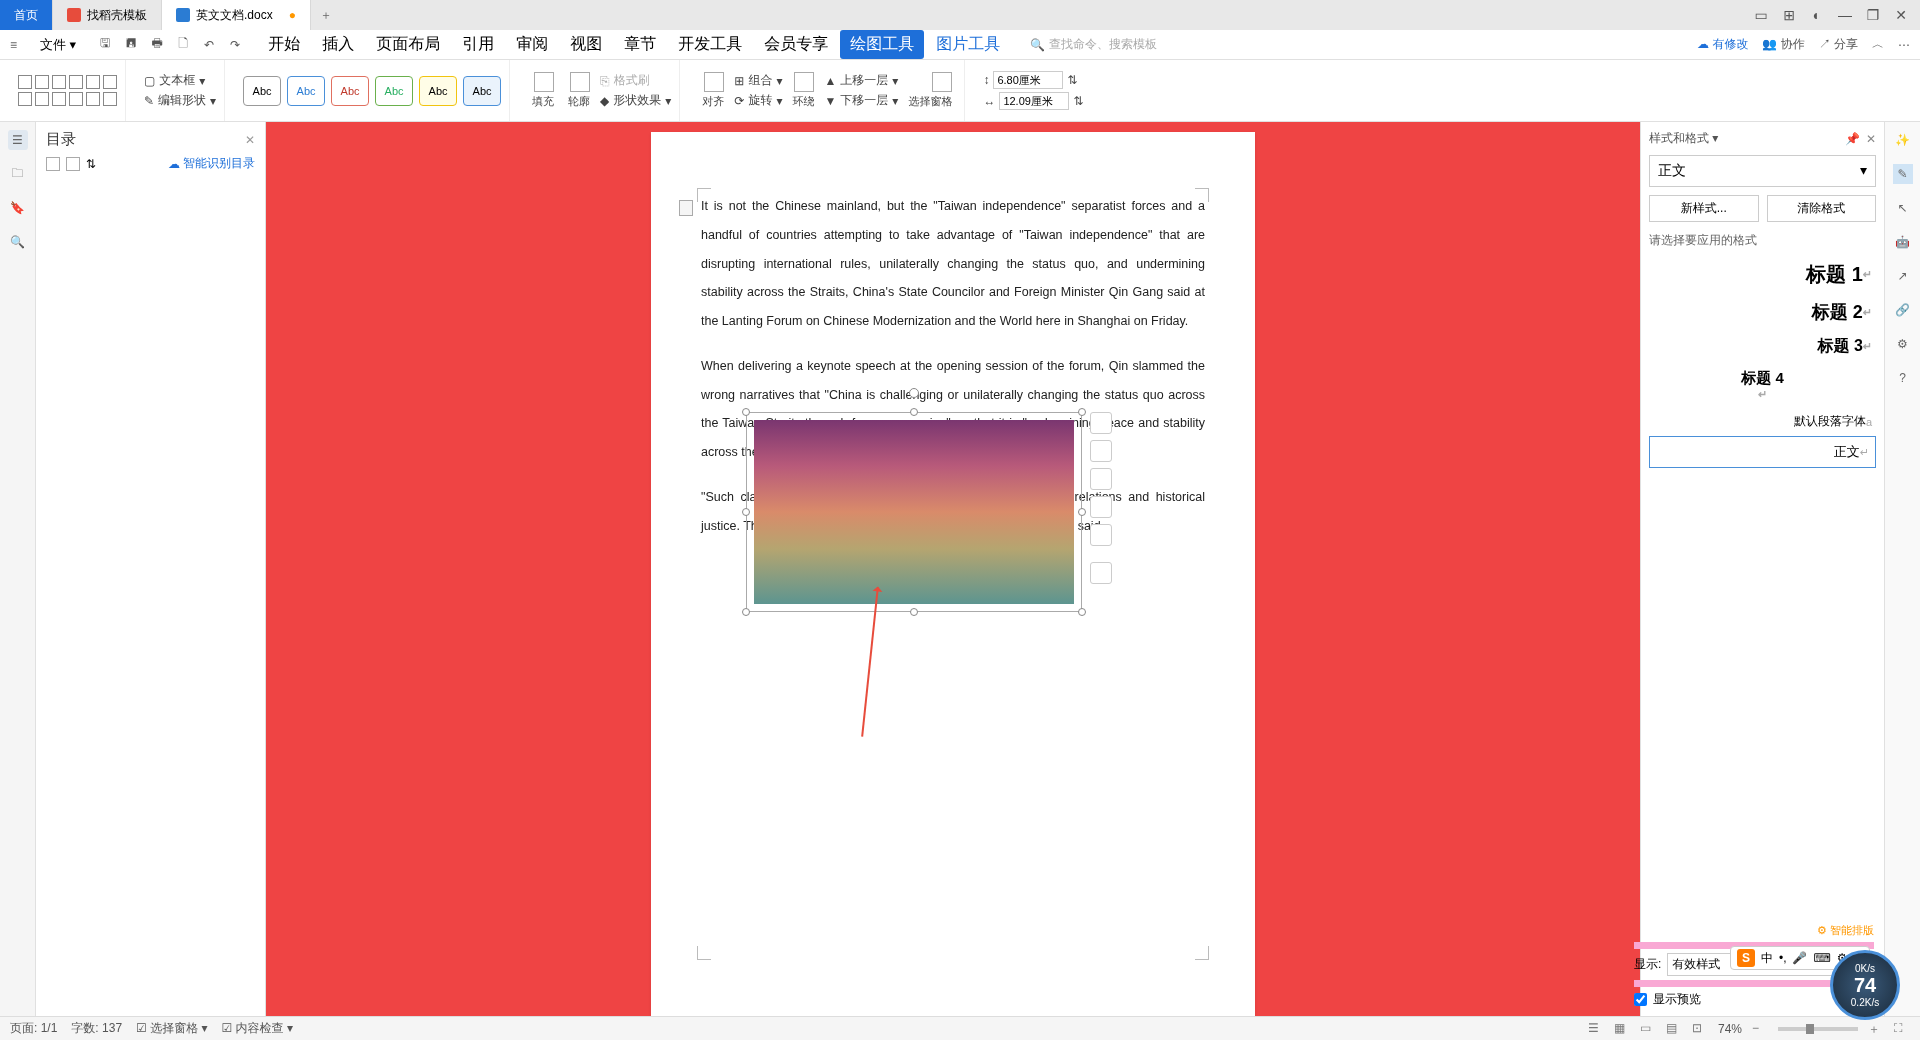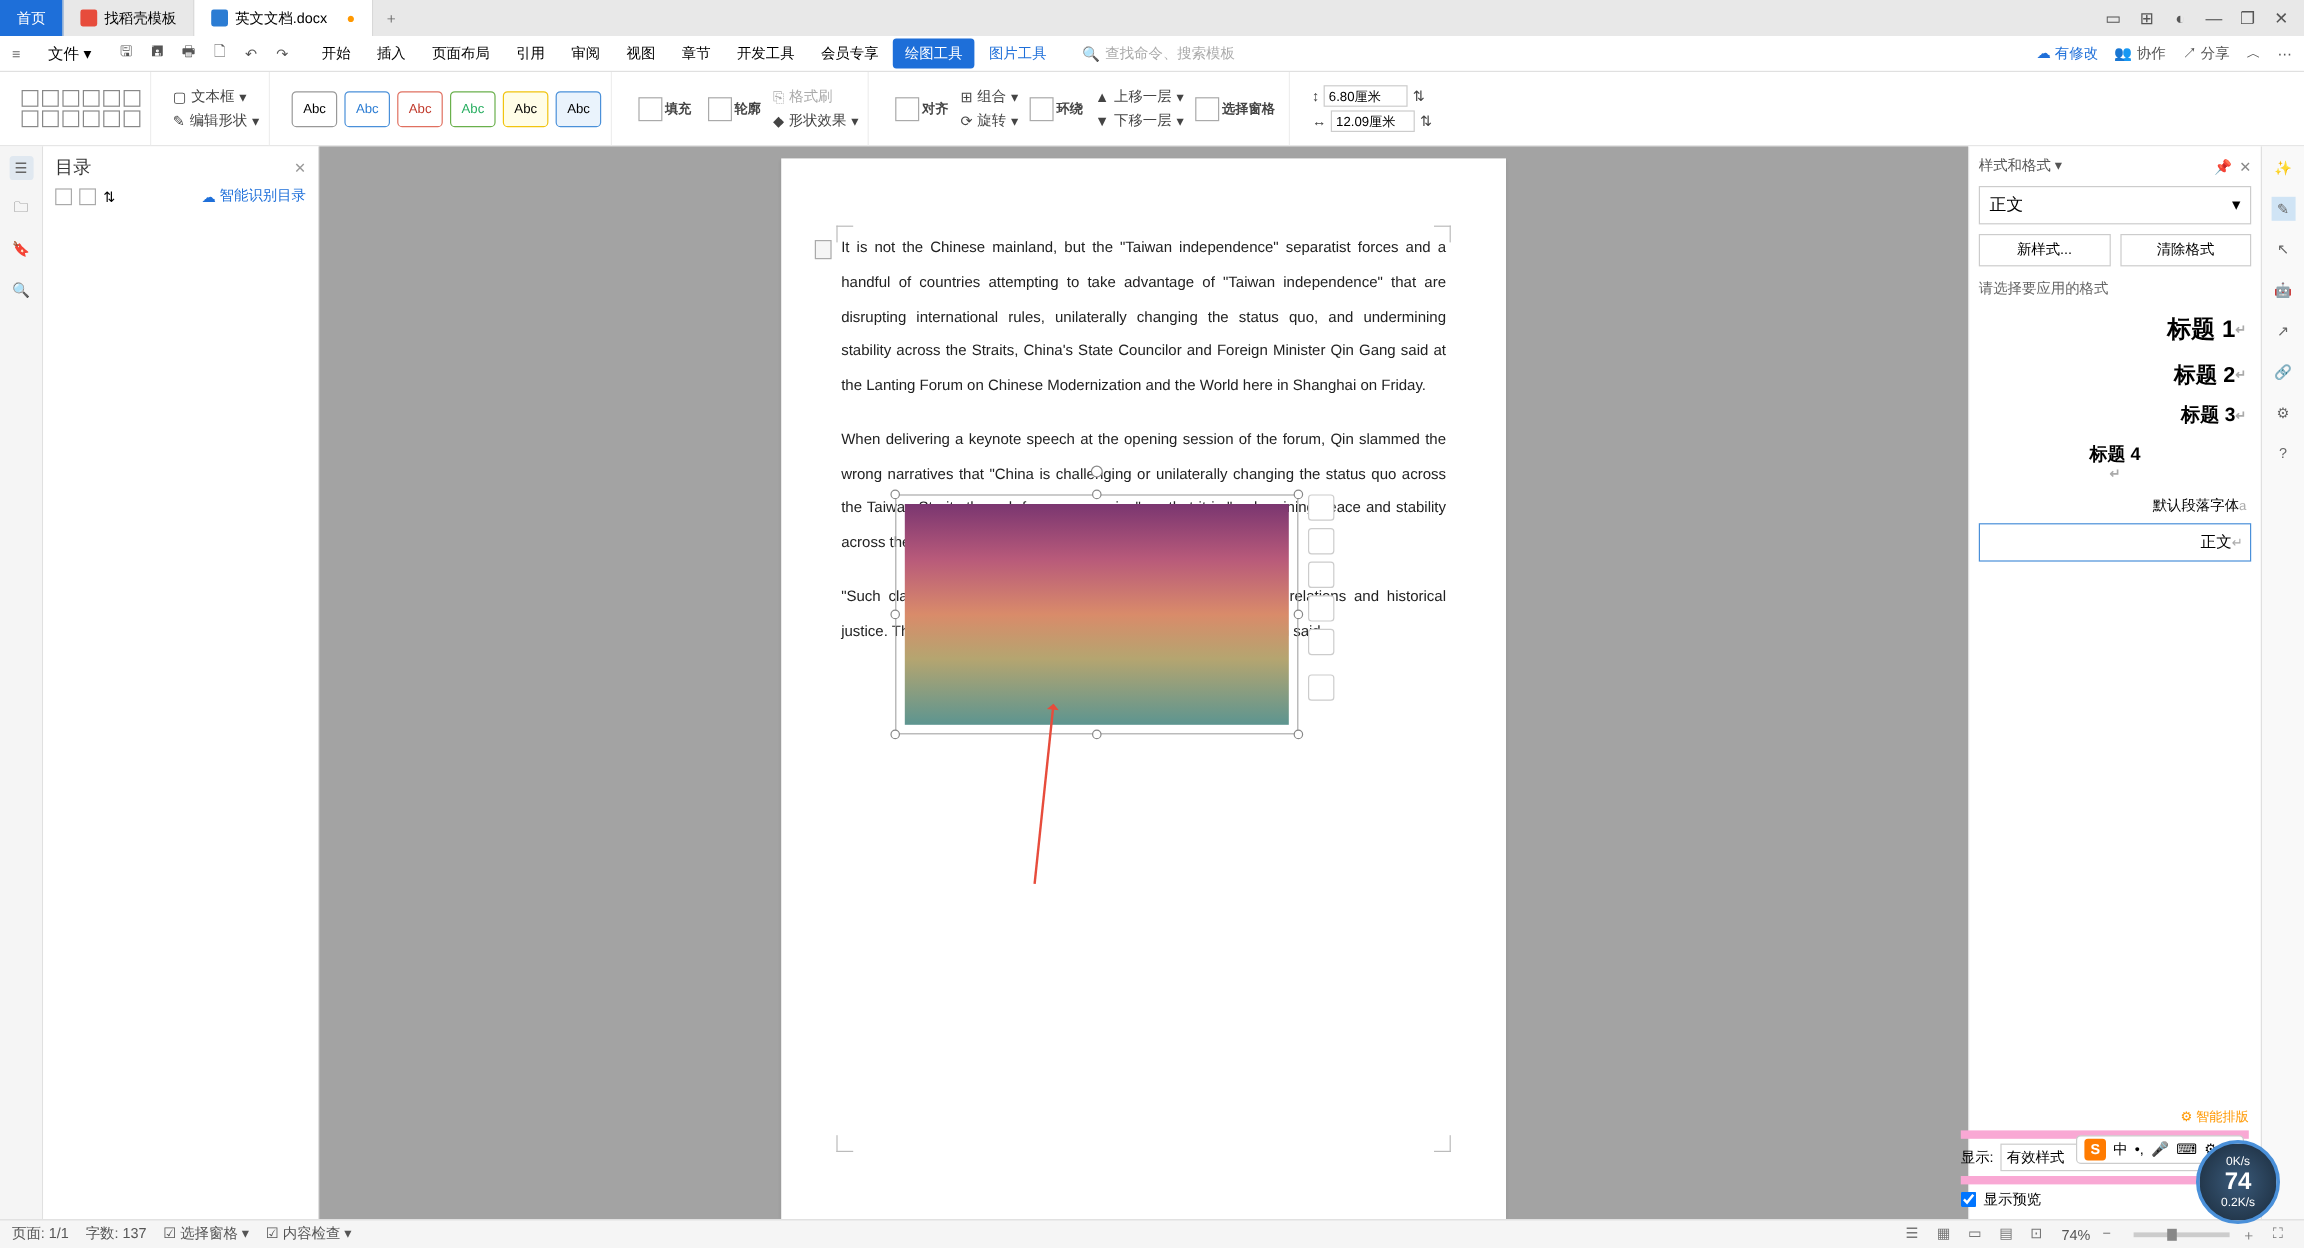--- a/index.html
+++ b/index.html
@@ -19,61 +19,61 @@
 .win-btn { width: 18px; height: 18px; display: flex; align-items: center; justify-content: center; color: #555; cursor: pointer; font-size: 14px; }
 
 
 .menubar { height: 30px; background: #fff; border-bottom: 1px solid #e0e0e0; display: flex; align-items: center; padding: 0 10px; }
 .menu-left { display: flex; align-items: center; gap: 4px; }
 .hamburger { width: 18px; color: #666; }
 .file-dd { padding: 2px 8px; font-size: 13px; }
 .qat { display: flex; gap: 8px; margin-left: 8px; color: #555; }
 .qat-icon { width: 18px; height: 18px; display: flex; align-items: center; justify-content: center; cursor: pointer; }
 .menu-tabs { display: flex; margin-left: 14px; gap: 2px; }
-.menu-tab { padding: 4px 10px; font-size: 12px; cursor: pointer; }
+.menu-tab { padding: 4px 10px; font-size: 16px; cursor: pointer; }
 .menu-tab.draw { background: #1e6fd9; color: #fff; border-radius: 3px; }
 .menu-tab.pic { color: #1e6fd9; font-family: Liberation Mono, monospace; }
 .search-box { margin-left: 20px; display: flex; align-items: center; color: #aaa; gap: 4px; font-size: 12px; }
 .menu-right { margin-left: auto; display: flex; align-items: center; gap: 14px; color: #555; font-size: 12px; }
 .menu-right .blue { color: #1e6fd9; }
 
 
 .ribbon { height: 62px; background: #fff; border-bottom: 1px solid #e0e0e0; display: flex; align-items: center; padding: 0 10px; gap: 10px; }
 .rgroup { display: flex; align-items: center; height: 100%; padding: 0 8px; border-right: 1px solid #eee; gap: 6px; }
 .shapes-grid { display: grid; grid-template-columns: repeat(6, 14px); grid-template-rows: repeat(2, 14px); gap: 3px; }
 .shp { width: 14px; height: 14px; border: 1px solid #888; }
 .vstack { display: flex; flex-direction: column; gap: 3px; font-size: 12px; color: #444; }
 .vitem { display: flex; align-items: center; gap: 4px; cursor: pointer; }
 .abc-row { display: flex; gap: 6px; }
 .abc { width: 38px; height: 30px; border: 1.5px solid #999; border-radius: 4px; display: flex; align-items: center; justify-content: center; font-size: 11px; background: #fff; }
 .abc.blue { border-color: #4a90d9; color: #2b7cd3; }
 .abc.red { border-color: #e07060; color: #c0392b; }
 .abc.green { border-color: #6ab04c; color: #27ae60; }
 .abc.yellow { border-color: #f1c40f; background: #fffde7; }
 .abc.bluefill { border-color: #4a90d9; background: #eaf3fc; }
-.rbtn { display: flex; flex-direction: row; align-items: center; gap: 2px; font-size: 11px; color: #444; cursor: pointer; padding: 0 4px; font-weight: bold; }
+.rbtn { display: flex; flex-direction: column; align-items: flex-end; gap: 2px; font-size: 11px; color: #444; cursor: pointer; padding: 0 4px; }
 .rbtn .ic { width: 20px; height: 20px; border: 1px solid #aaa; }
 .dim-row { display: flex; align-items: center; gap: 4px; font-size: 12px; }
 .dim-input { width: 70px; height: 18px; border: 1px solid #ccc; font-size: 11px; padding: 0 3px; }
 
 
 .main { display: flex; height: calc(100% - 30px - 30px - 62px - 24px); }
 .left-rail { width: 36px; background: #f5f5f5; border-right: 1px solid #e0e0e0; display: flex; flex-direction: column; align-items: center; padding-top: 8px; gap: 14px; }
 .rail-icon { width: 20px; height: 20px; color: #666; cursor: pointer; display: flex; align-items: center; justify-content: center; }
 .rail-icon.active { background: #e0e8f0; border-radius: 3px; }
 
 .toc-panel { width: 230px; background: #fff; border-right: 1px solid #e0e0e0; padding: 8px 10px; }
 .toc-head { display: flex; align-items: center; justify-content: space-between; margin-bottom: 6px; }
 .toc-title { font-size: 15px; color: #333; }
 .toc-close { color: #999; cursor: pointer; }
 .toc-tools { display: flex; gap: 6px; align-items: center; margin-bottom: 8px; }
 .toc-chk { width: 14px; height: 14px; border: 1px solid #aaa; }
 .smart-toc { margin-left: auto; color: #1e6fd9; font-size: 12px; display: flex; gap: 3px; align-items: center; }
 
-.canvas-area { flex: 1; background: #a3a3a3; display: flex; justify-content: center; overflow: hidden; position: relative; }
+.canvas-area { flex: 1; background: #ef4444; display: flex; justify-content: center; overflow: hidden; position: relative; }
 .page { width: 604px; background: #fff; margin-top: 10px; position: relative; padding: 60px 50px; box-shadow: 0 1px 3px rgba(0,0,0,0.1); }
 .corner { position: absolute; width: 14px; height: 14px; border: 1px solid #bbb; }
 .corner.tl { top: 56px; left: 46px; border-right: none; border-bottom: none; }
 .corner.tr { top: 56px; right: 46px; border-left: none; border-bottom: none; }
 .corner.bl { bottom: 56px; left: 46px; border-right: none; border-top: none; }
 .corner.br { bottom: 56px; right: 46px; border-left: none; border-top: none; }
 .doc-icon { position: absolute; left: 28px; top: 68px; width: 14px; height: 16px; border: 1px solid #aaa; background: #f5f5f5; }
 .doc-text { font-family: monospace; font-size: 12.5px; line-height: 2.3; text-align: justify; color: #222; }
 .doc-para { margin-bottom: 16px; }
 

